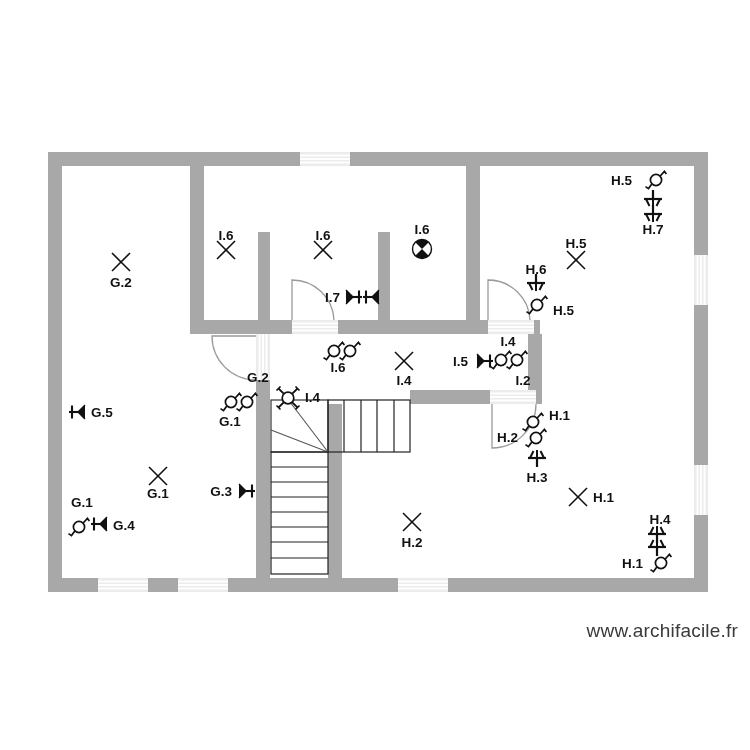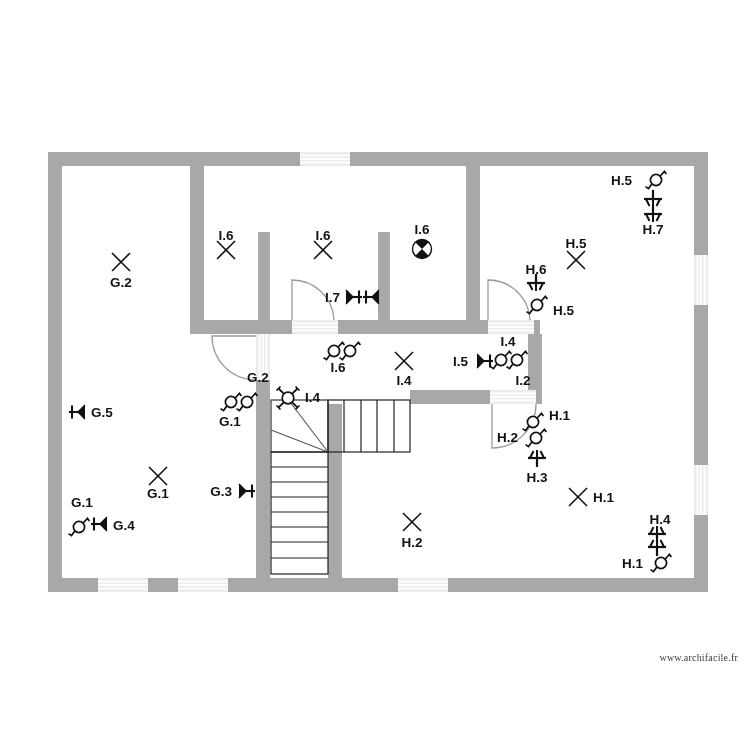--- a/index.html
+++ b/index.html
@@ -16,25 +16,24 @@
   }
   #plan {
     position: absolute;
     left: 0; top: 0;
     width: 750px; height: 750px;
   }
   .footer-url {
     position: absolute;
     right: 12px;
     top: 620px;
-    font-size: 10px;
+    font-size: 19px;
     color: #3a3a3a;
-    font-family: Liberation Serif, serif;
+    font-family: Liberation Sans, sans-serif;
     letter-spacing: 0.2px;
-    margin-top: 32px;
   }
   text.lbl {
     font-family: "Liberation Sans", sans-serif;
     font-size: 13.5px;
     font-weight: bold;
     fill: #111111;
   }
 </style>
 </head>
 <body>

